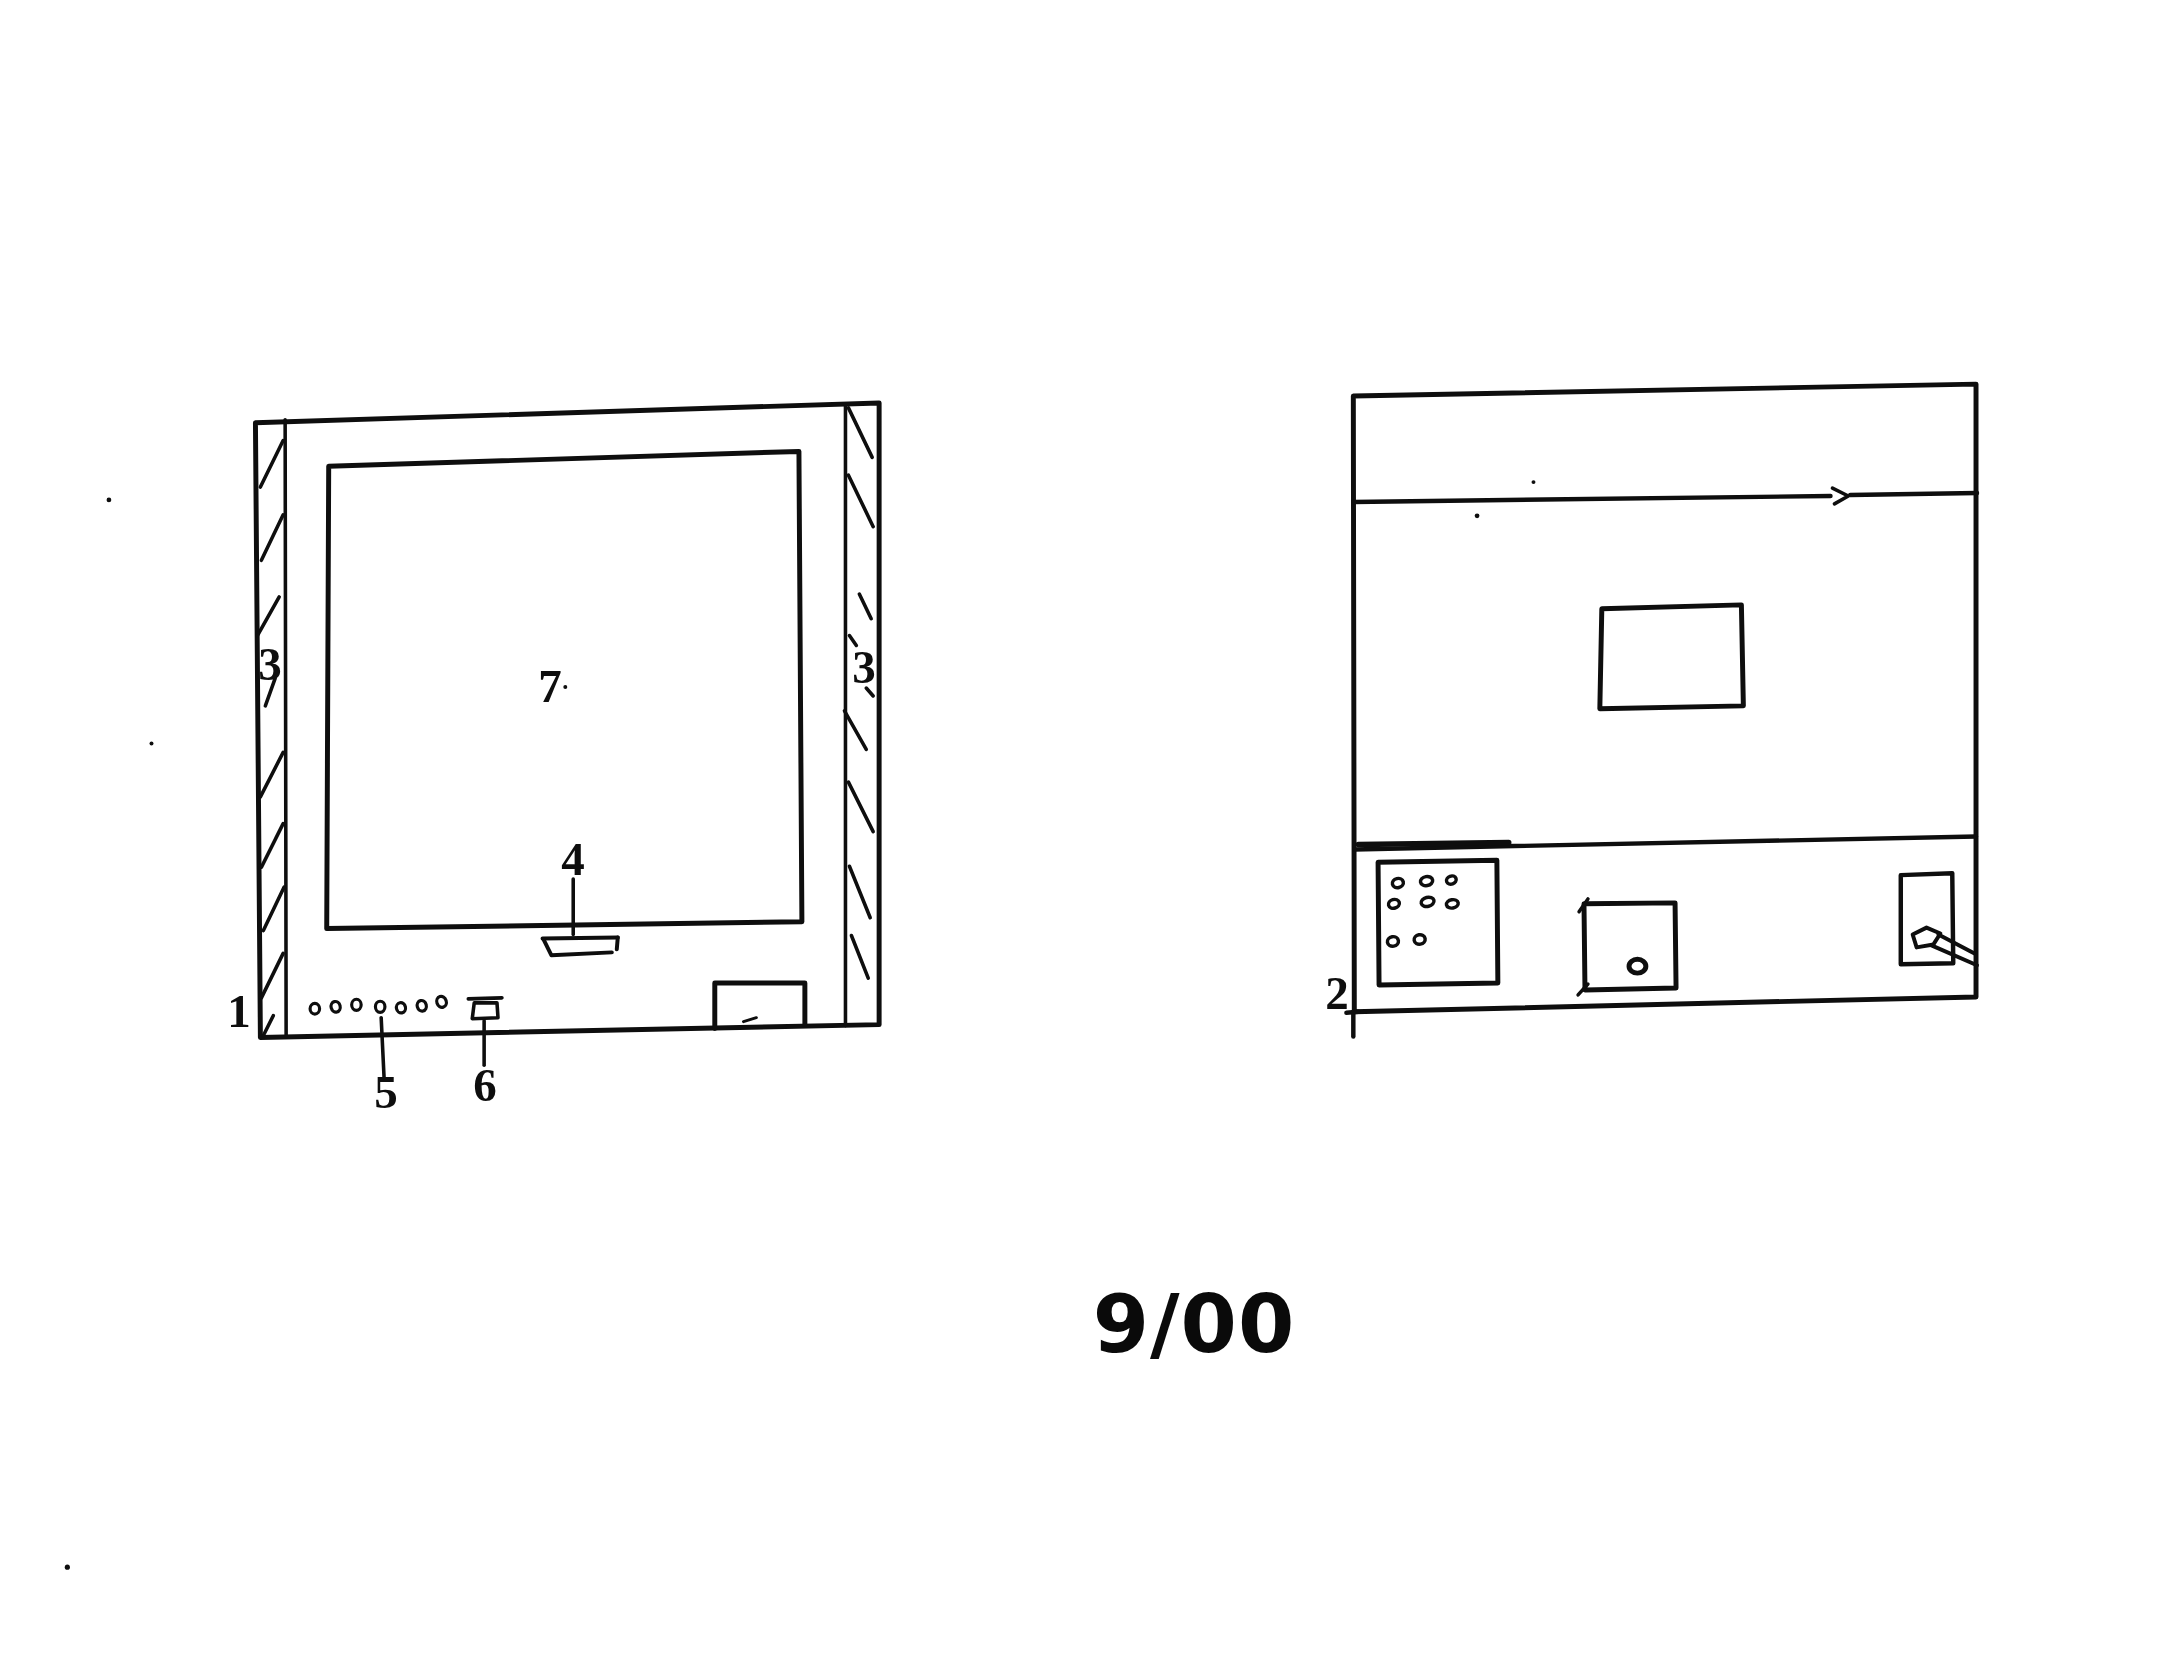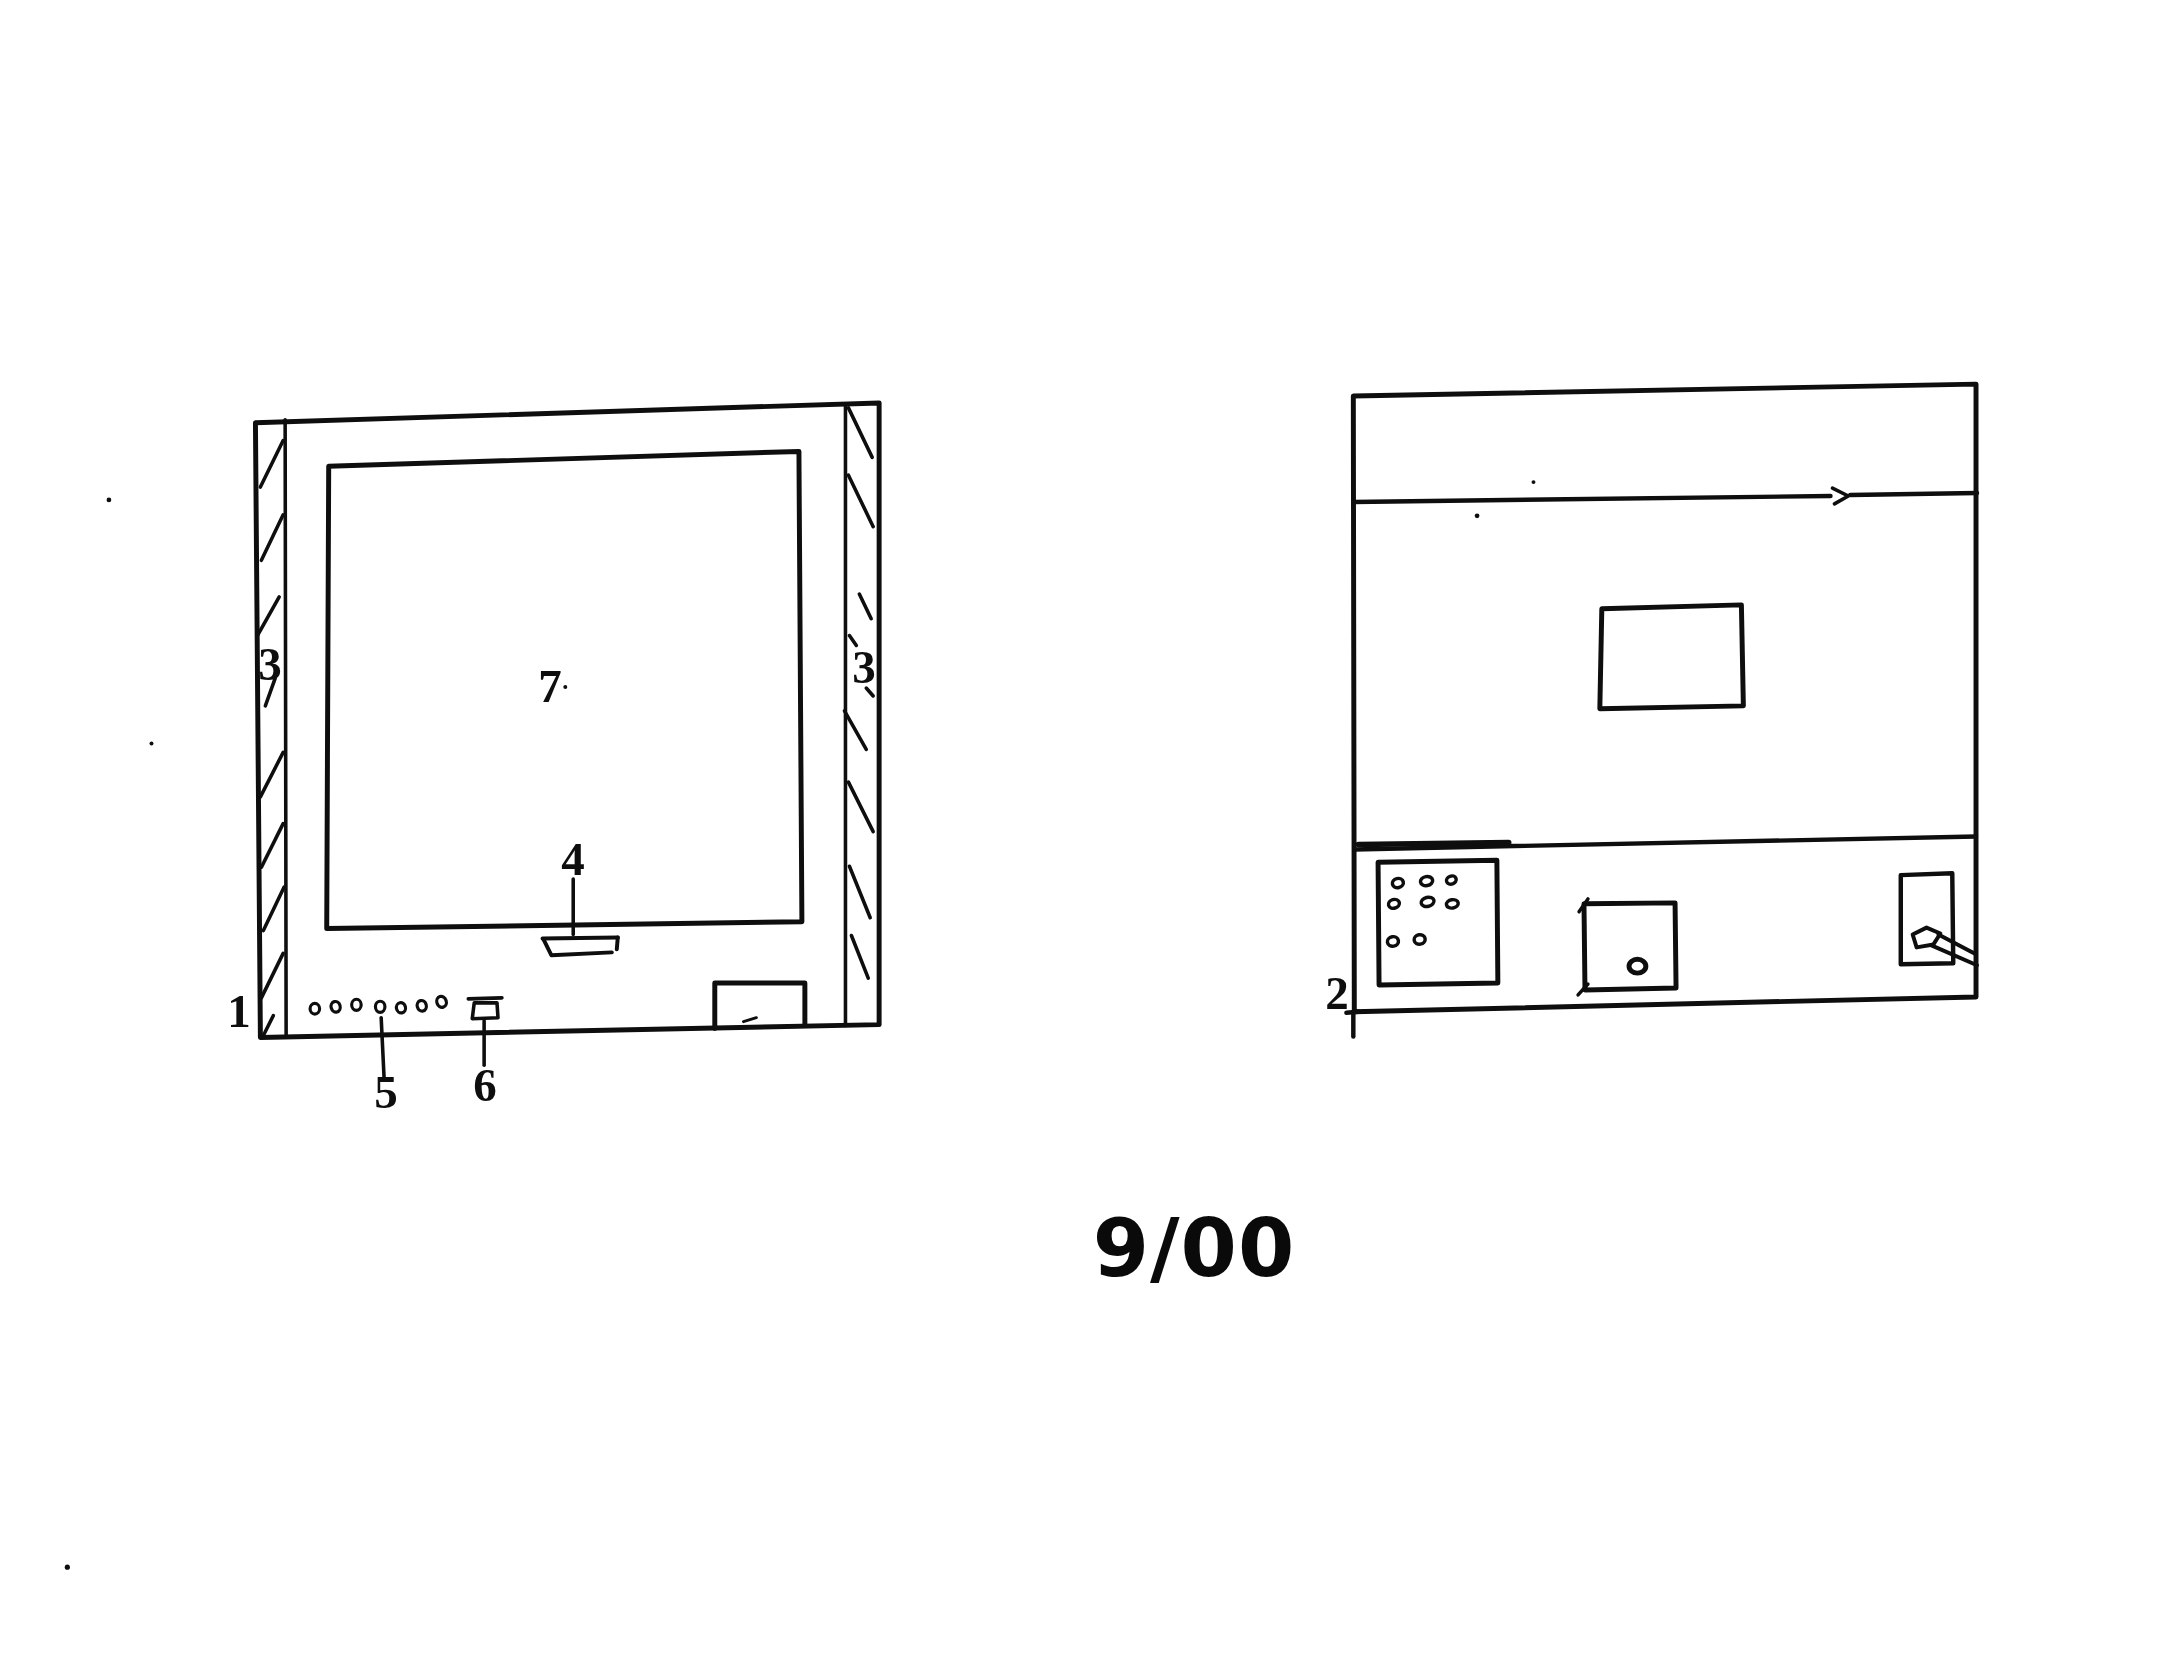--- a/index.html
+++ b/index.html
@@ -170,16 +170,16 @@
 
   <div class="lbl" style="left:239px;top:1011px;">1</div>
   <div class="lbl" style="left:270px;top:664px;">3</div>
   <div class="lbl" style="left:864px;top:667px;">3</div>
   <div class="lbl" style="left:573px;top:859px;">4</div>
   <div class="lbl" style="left:386px;top:1092px;">5</div>
   <div class="lbl" style="left:485px;top:1085px;">6</div>
   <div class="lbl" style="left:550px;top:686px;">7</div>
   <div class="lbl" style="left:1337px;top:993px;">2</div>
 
-  <div class="sheet-num" style="left:1194px;top:1248px;">9/00</div>
+  <div class="sheet-num" style="left:1194px;top:1324px;">9/00</div>
 
 </div>
 
 
 </body></html>

